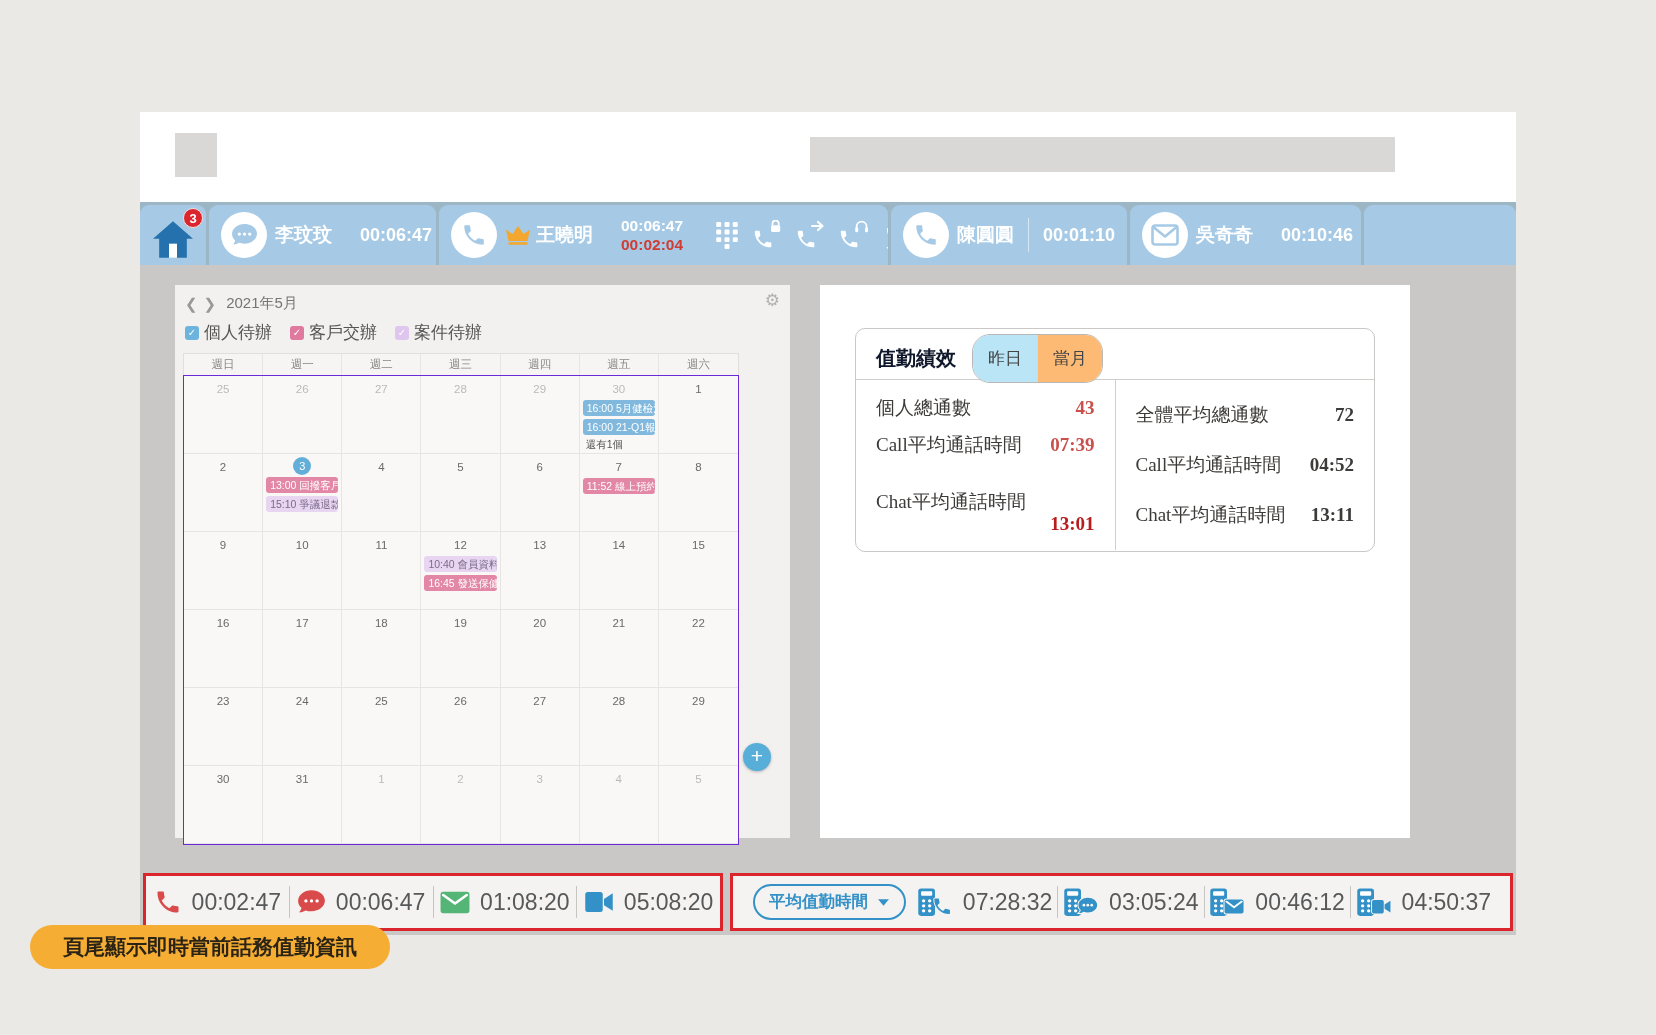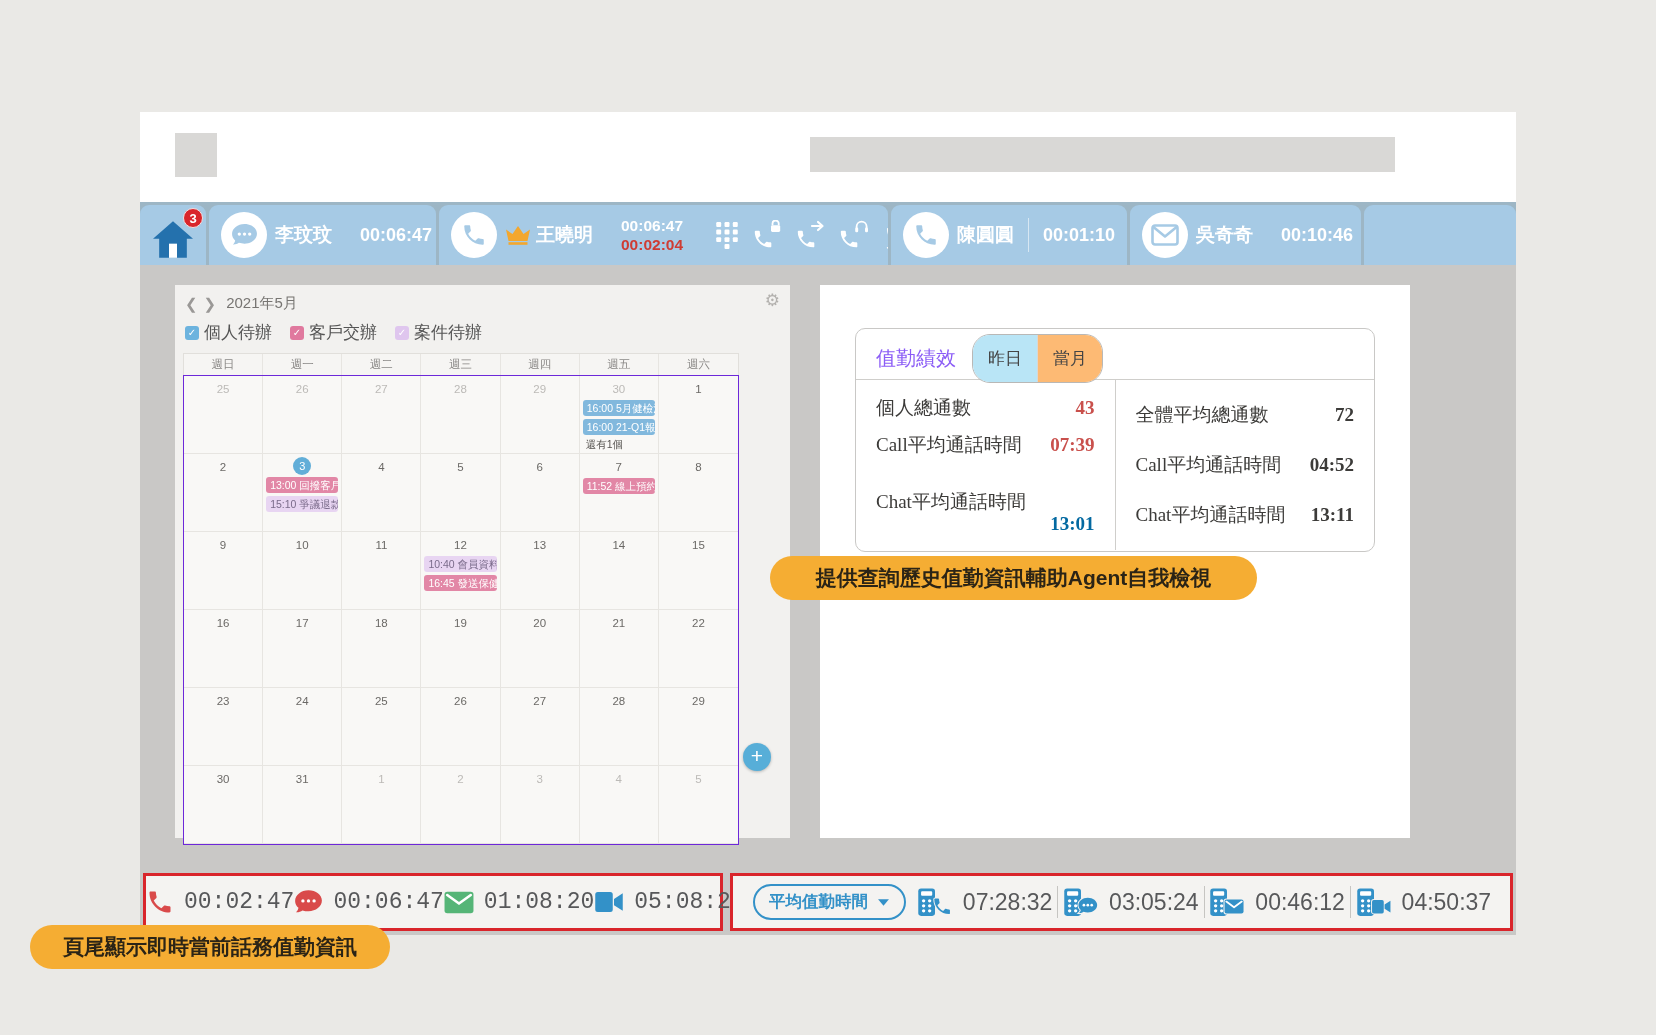--- a/index.html
+++ b/index.html
@@ -63,38 +63,38 @@
   .cal-event.blue { background:#81b8dd; color:#fff; }
   .cal-event.pink { background:#e287a6; color:#fff; }
   .cal-event.purple { background:#e8d5f2; color:#7a6b8a; }
   .cal-more { font-size:10.5px; color:#55524f; padding-left:6px; margin-top:1px; }
   .cal-add { position:absolute; left:568px; top:458px; width:28px; height:28px; border-radius:50%; background:#57aed8; color:#fff; font-size:21px; line-height:26px; text-align:center; box-shadow:0 1px 3px rgba(0,0,0,.25); }
 
   
   .right-panel { position:absolute; left:680px; top:173px; width:590px; height:553px; background:#ffffff; }
   .perf-card { position:absolute; left:35px; top:43px; width:520px; height:224px; background:#fff; border:1.5px solid #c9c8c6; border-radius:10px; }
   .perf-head { display:flex; align-items:center; gap:16px; padding:9px 20px 0 20px; height:50px; }
-  .perf-title { font-size:20px; color:#8b5cf6; }
+  .perf-title { font-size:20px; color:#0f172a;font-weight:bold; }
   .perf-tabs { display:flex; border:1.5px solid #b9b8b6; border-radius:18px; overflow:hidden; }
   .perf-tab { font-size:17px; color:#46454 3; padding:12px 15px; color:#444; }
   .perf-tab.active { background:#b9e5f6; }
   .perf-tab.inactive { background:#fdba74; border-left:1.5px solid #d8d7d5; }
   .perf-divider { border-bottom:1.5px solid #cfcecb; margin:0; }
   .perf-body { display:flex; height:170px; }
   .perf-col { flex:1; display:flex; flex-direction:column; justify-content:space-around; padding:10px 20px; }
   .perf-col.left { border-right:1.5px solid #cfcecb; }
   .perf-row { display:flex; justify-content:space-between; align-items:center;font-family:Liberation Serif, serif; }
   .perf-label { font-size:19px; color:#3c3b39; }
   .perf-value { font-size:19px; font-weight:bold; color:#3c3b39; }
   .perf-value.red { color:#c9504c; }
-  .perf-value.green { color:#0369a1;margin-top:44px; }
+  .perf-value.green { color:#b91c1c;margin-top:44px; }
 
   
   .sb-box { position:absolute; top:761px; height:58px; background:#f4f3f1; border:3px solid #d9252b; display:flex; align-items:center; }
-  .sb-a { left:3px; width:580px;font-family:Liberation Mono, monospace; }
+  .sb-a { left:3px; width:580px; }
   .sb-b { left:590px; width:783px; padding:0 14px; }
   .sb-group { flex:1; display:flex; align-items:center; justify-content:center; gap:10px; }
   .sb-divider { width:1px; height:32px; background:#c6c5c2; }
   .sb-time { font-size:23px; color:#57585a; white-space:nowrap; }
   .sb-pill { display:flex; align-items:center; gap:9px; border:2px solid #3391c8; border-radius:19px; padding:5px 14px; margin:0 6px; }
   .sb-pill-label { color:#3391c8; font-size:16.5px; font-weight:bold; white-space:nowrap; }
 
   
   .callout { position:absolute; height:44px; background:#f5ad33; border-radius:22px; display:flex; align-items:center; justify-content:center; color:#2b2416; font-size:21px; font-weight:bold; white-space:nowrap; z-index:20; }
   .co-history { left:770px; top:556px; width:487px; }
@@ -556,15 +556,14 @@
           <g transform="translate(13.5,10) scale(0.75)">
             <path d="M1 3a2 2 0 0 1 2-2h10a2 2 0 0 1 2 2v12a2 2 0 0 1-2 2H3a2 2 0 0 1-2-2zM16 6.5 23 2v14l-7-4.5z" fill="#3391c8" stroke="#f4f3f1" stroke-width="2.4" paint-order="stroke"></path>
           </g>
         </svg>
         <span class="sb-time">04:50:37</span>
       </div>
     </div>
 
   </div>
 
-  <div class="callout co-history">提供查詢歷史值勤資訊輔助Agent自我檢視</div>
   <div class="callout co-footer">頁尾顯示即時當前話務值勤資訊</div>
 </div>
 
 </body></html>

